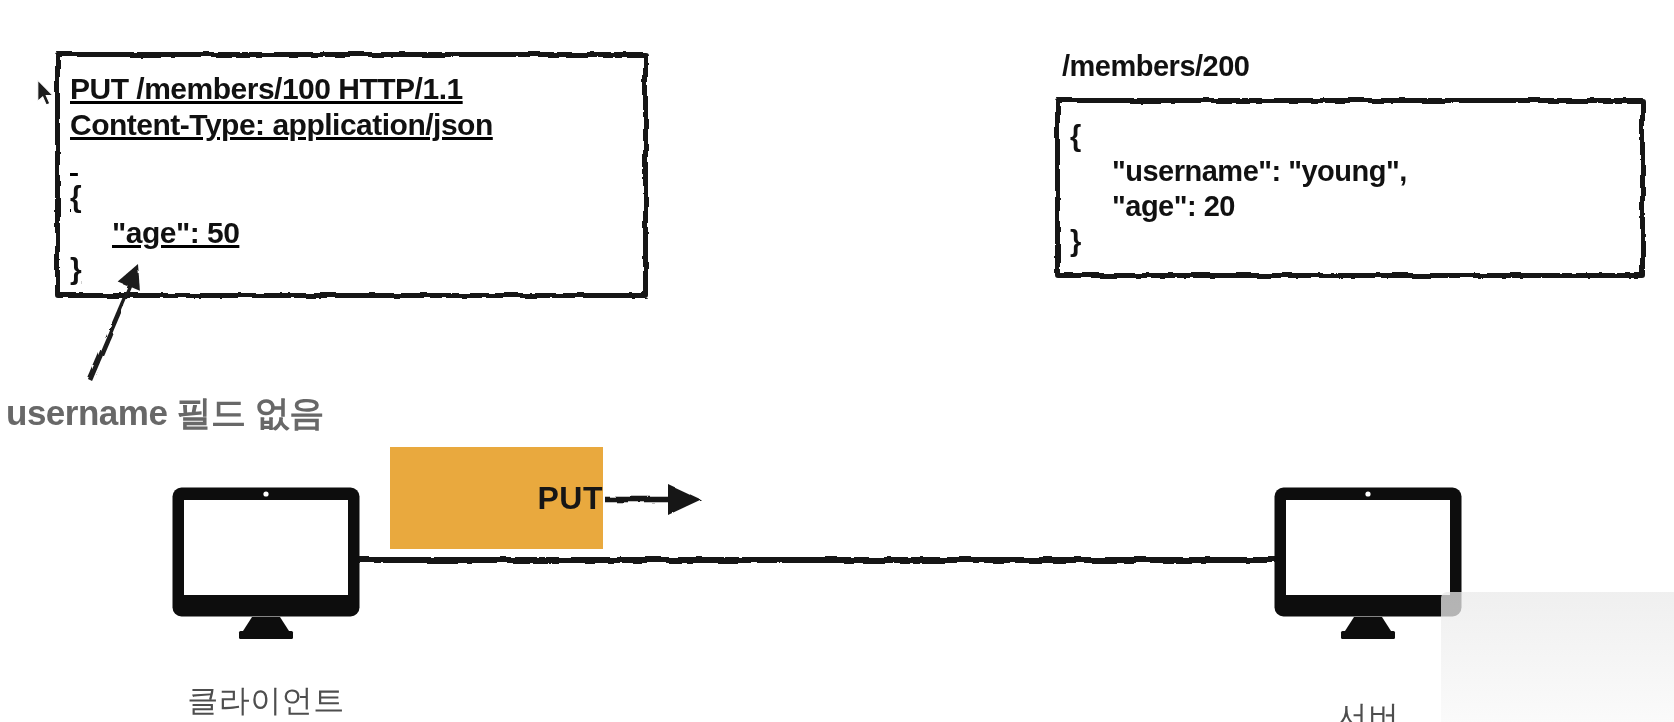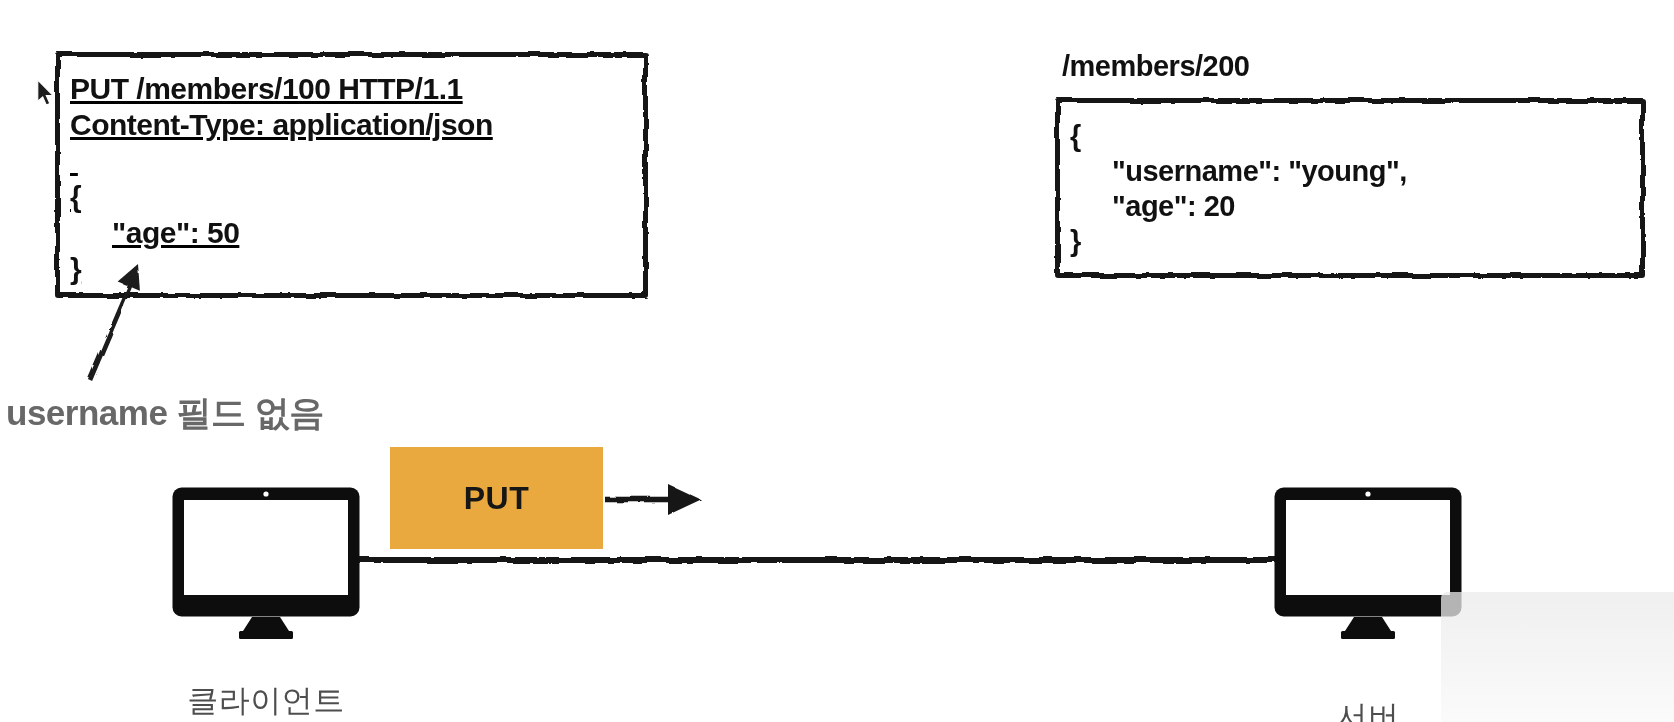--- a/index.html
+++ b/index.html
@@ -107,21 +107,21 @@
 <div class="abs code-box res" style="left:1055px; top:98px; width:590px; height:180px;">
   <div class="sketch-border"></div>
   <div class="code-lines">
     <div class="code-line">{</div>
     <div class="code-line indent">"username": "young",</div>
     <div class="code-line indent">"age": 20</div>
     <div class="code-line">}</div>
   </div>
 </div>
 
-<div class="abs method-box" style="left: 390px; top: 447px; width: 213px; height: 102px; background-color: rgb(233, 169, 62);">
+<div class="abs method-box" style="left: 390px; top: 447px; width: 213px; height: 102px; background-color: rgb(233, 169, 62); justify-content: flex-end;">
   <span class="method-label">PUT</span>
 </div>
 
 <svg class="abs rough" style="left:604px; top:479px;" width="100" height="41" viewBox="0 0 100 41">
   <line x1="1" y1="20.5" x2="64" y2="20.5" stroke="#161616" stroke-width="5.5"></line>
   <polygon points="64,5 97,20.5 64,36" fill="#161616"></polygon>
 </svg>
 
 <div class="abs connector" style="left:352px; top:557px; width:926px;"></div>
 

